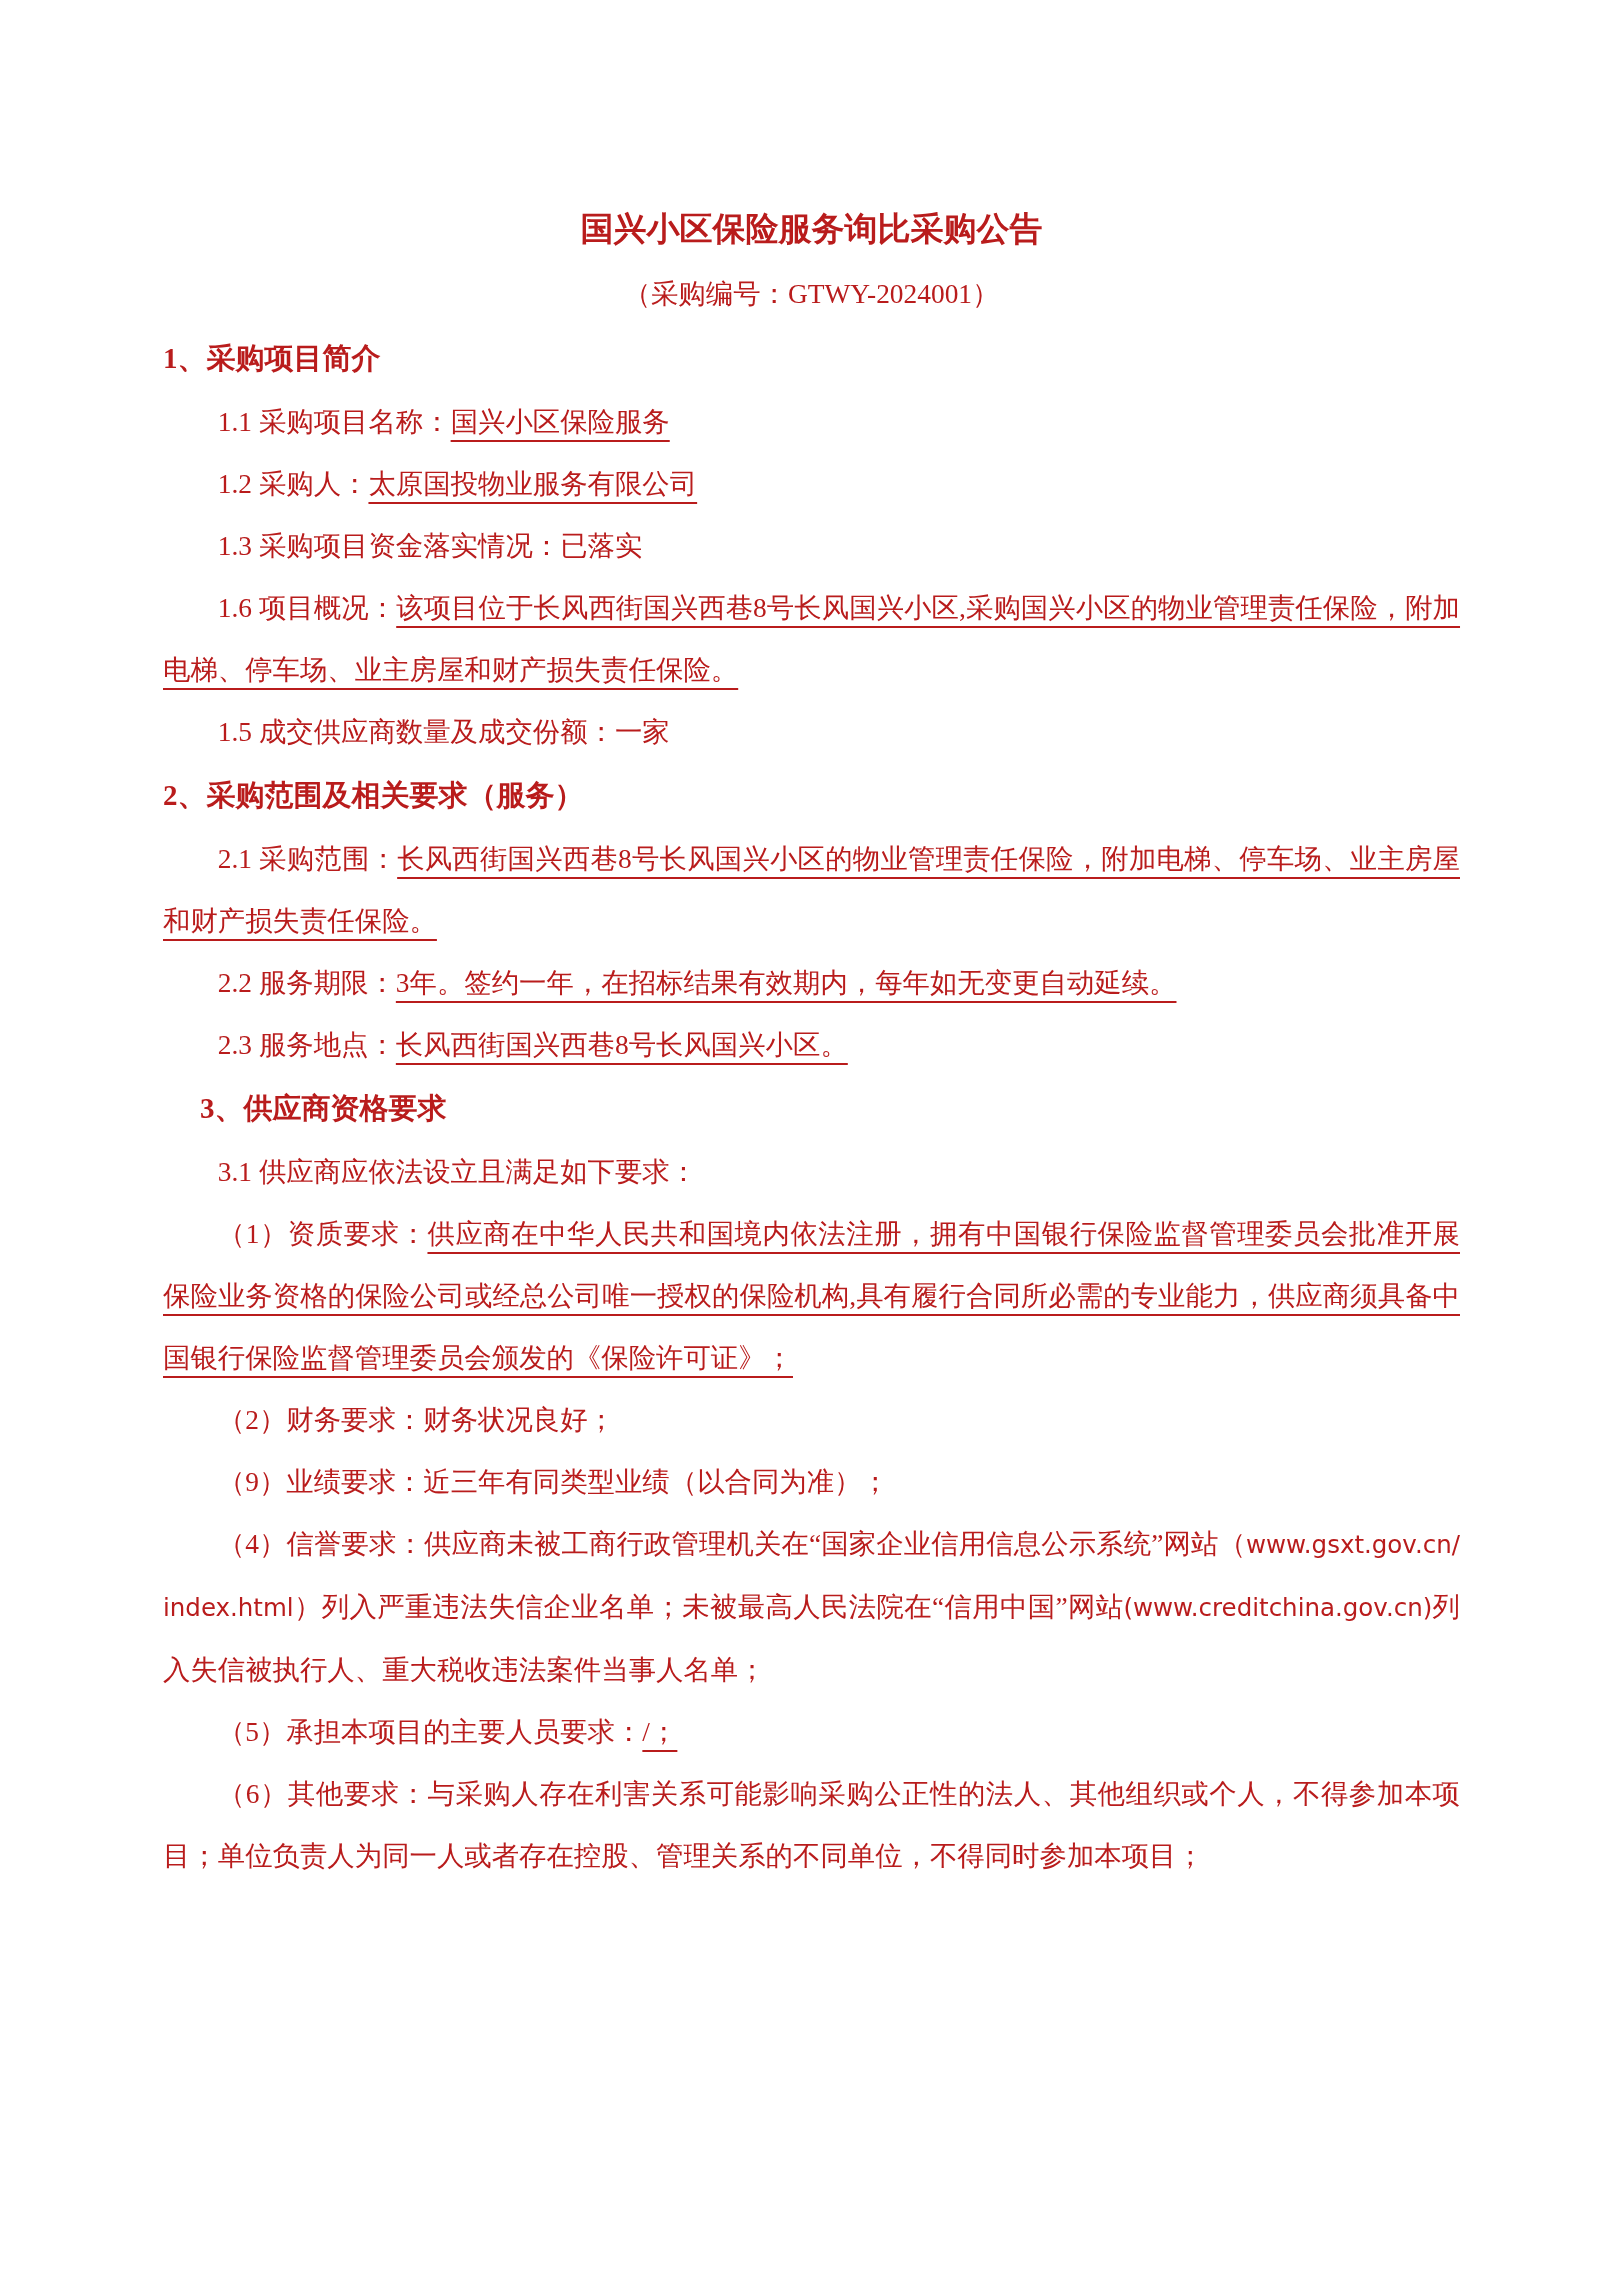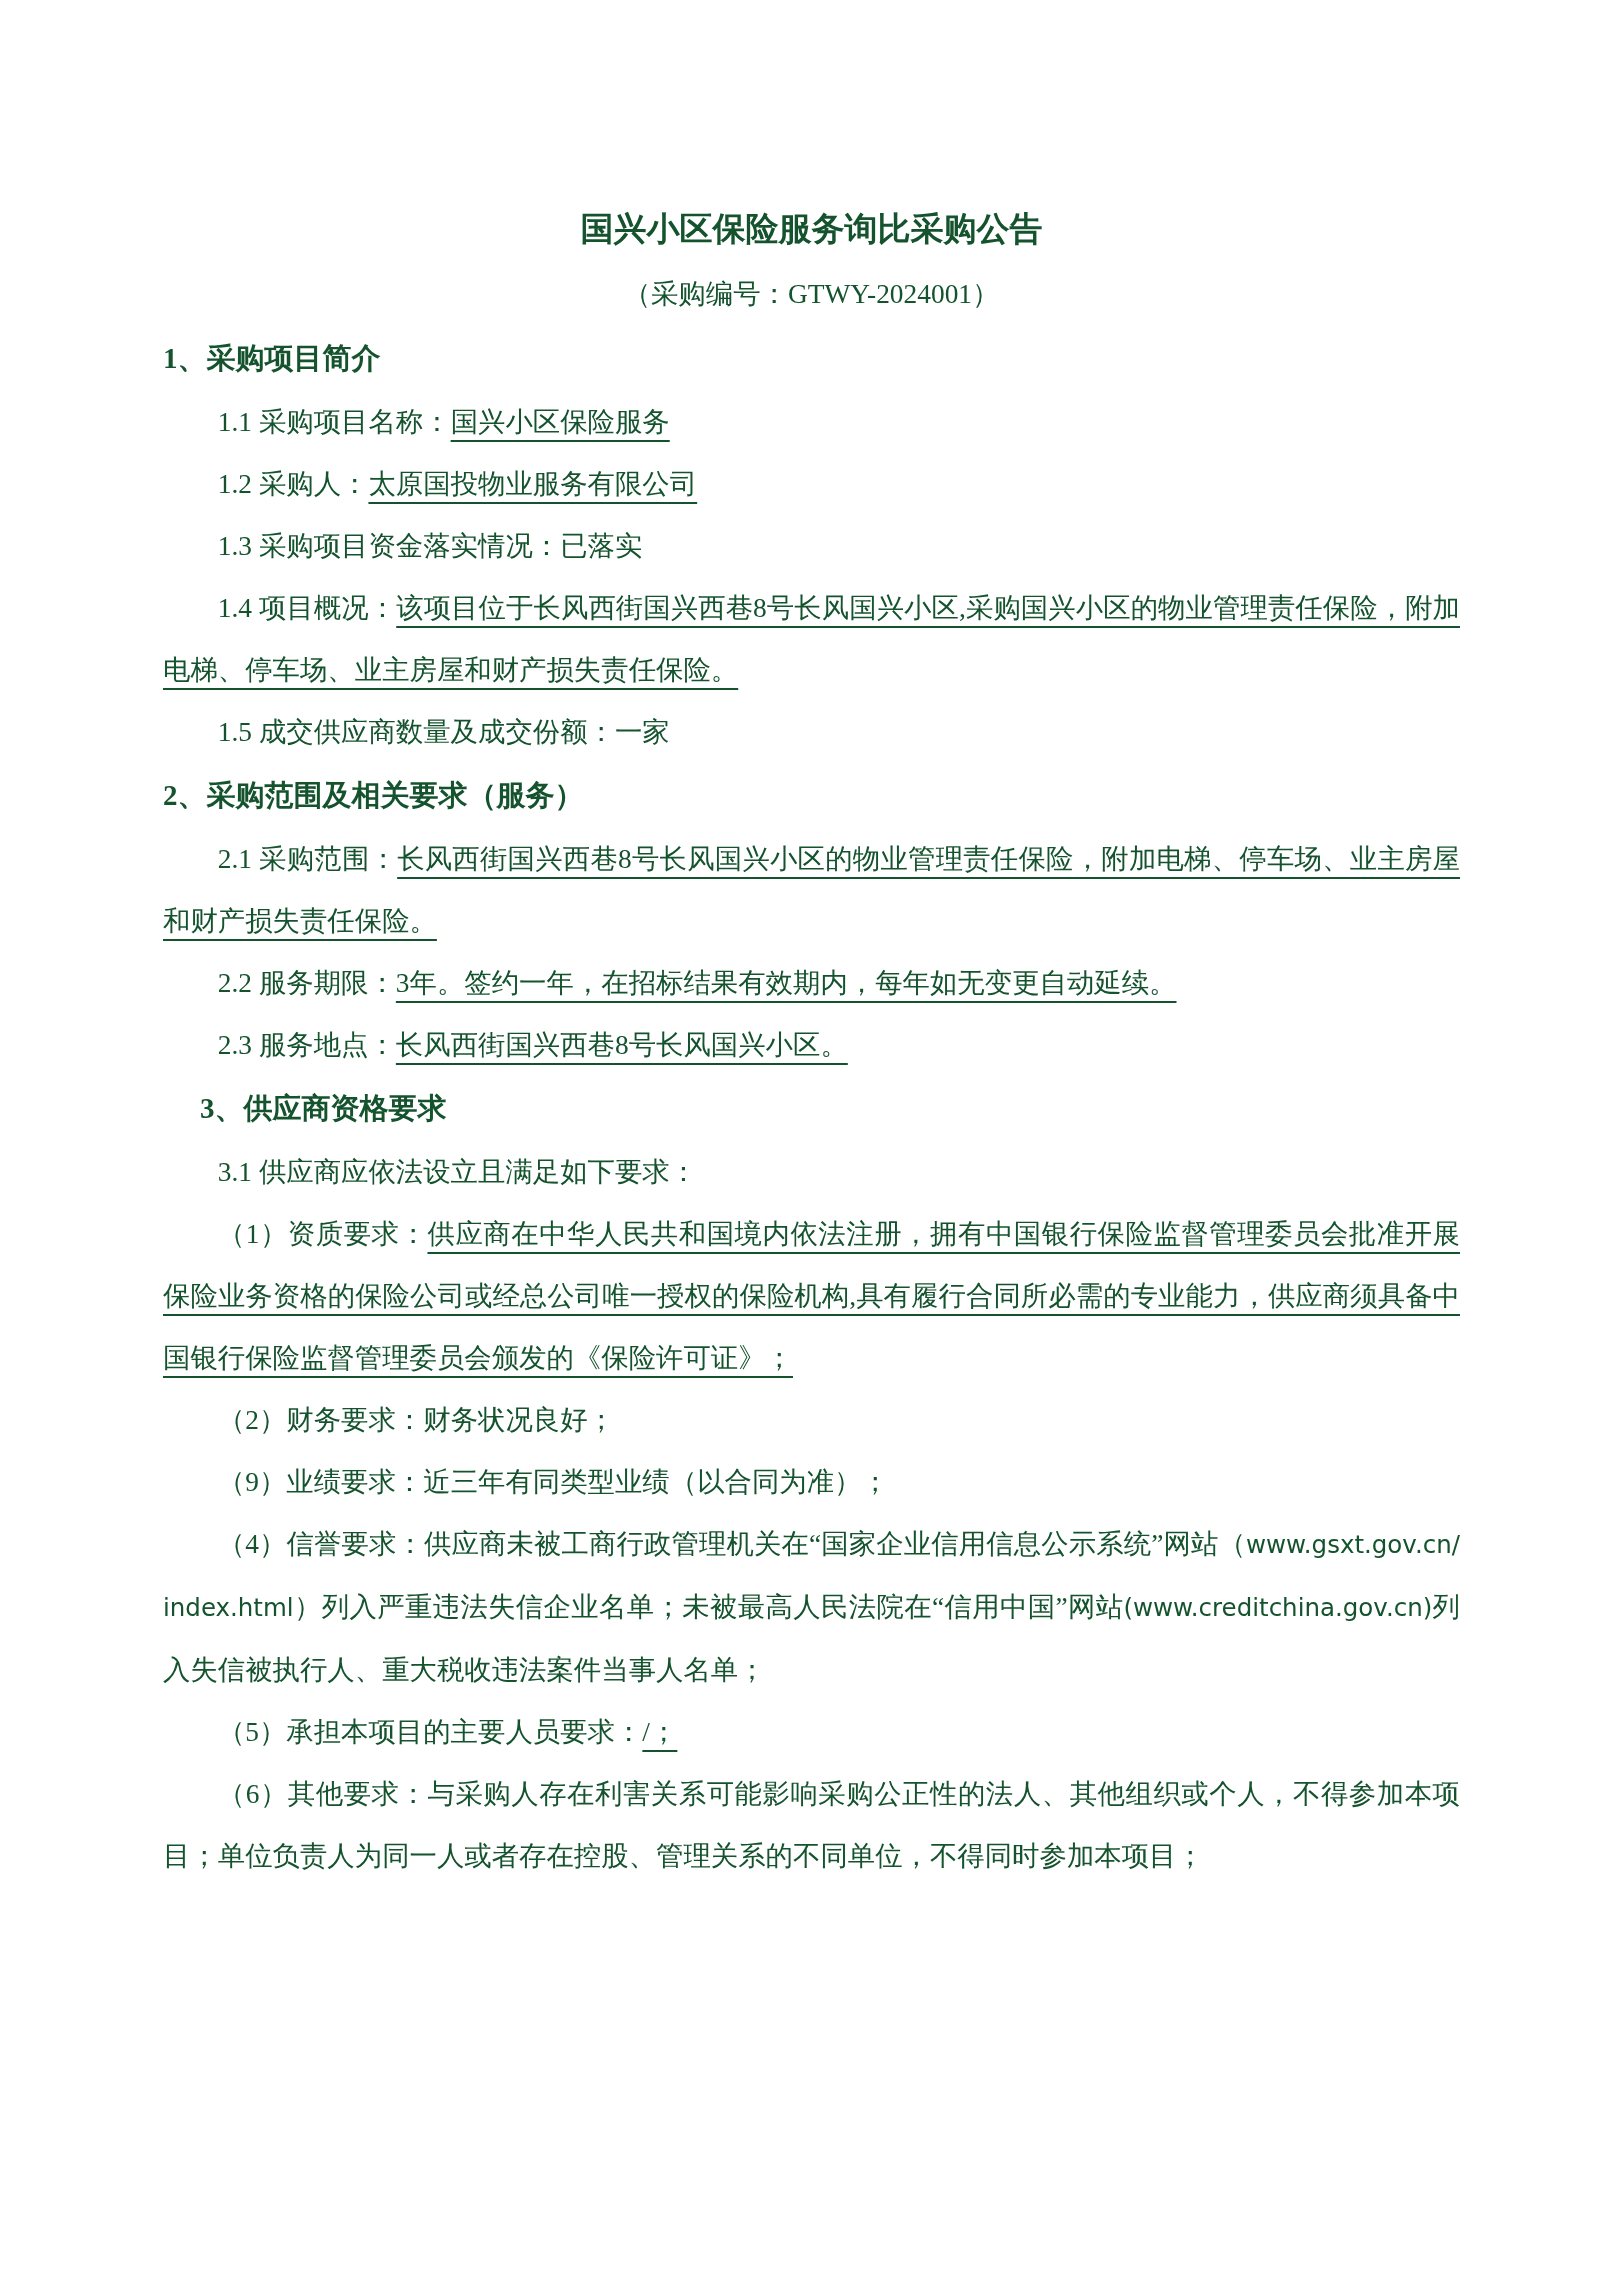--- a/index.html
+++ b/index.html
@@ -6,21 +6,21 @@
     margin: 0;
     padding: 0;
     background: #ffffff;
   }
   .page {
     position: relative;
     width: 1621px;
     height: 2293px;
     margin: 0 auto;
     background: #ffffff;
-    color: #14532d;
+    color: #b91c1c;
     box-sizing: border-box;
     padding: 194px 161px 0 163px;
     font-family: "Liberation Serif", "DejaVu Serif", serif;
   }
   .doc-title {
     font-family: "Liberation Sans", "DejaVu Sans", sans-serif;
     font-weight: bold;
     font-size: 33px;
     line-height: 69px;
     text-align: center;
@@ -70,21 +70,21 @@
 
 
   <h2 class="heading">1、采购项目简介</h2>
 
   <p class="p indent"><span>1.1 采购项目名称：</span><span class="u">国兴小区保险服务</span></p>
 
   <p class="p indent"><span>1.2 采购人：</span><span class="u">太原国投物业服务有限公司</span></p>
 
   <p class="p indent"><span>1.3 采购项目资金落实情况：</span><span>已落实</span></p>
 
-  <p class="p indent"><span>1.4 项目概况：</span><span class="u">该项目位于长风西街国兴西巷8号长风国兴小区,采购国兴小区的物业管理责任保险，附加电梯、停车场、业主房屋和财产损失责任保险。</span></p>
+  <p class="p indent"><span>1.6 项目概况：</span><span class="u">该项目位于长风西街国兴西巷8号长风国兴小区,采购国兴小区的物业管理责任保险，附加电梯、停车场、业主房屋和财产损失责任保险。</span></p>
 
   <p class="p indent"><span>1.5 成交供应商数量及成交份额：</span><span>一家</span></p>
 
   <h2 class="heading">2、采购范围及相关要求（服务）</h2>
 
   <p class="p indent"><span>2.1 采购范围：</span><span class="u">长风西街国兴西巷8号长风国兴小区的物业管理责任保险，附加电梯、停车场、业主房屋和财产损失责任保险。</span></p>
 
   <p class="p indent"><span>2.2 服务期限：</span><span class="u">3年。签约一年，在招标结果有效期内，每年如无变更自动延续。</span></p>
 
   <p class="p indent"><span>2.3 服务地点：</span><span class="u">长风西街国兴西巷8号长风国兴小区。</span></p>

